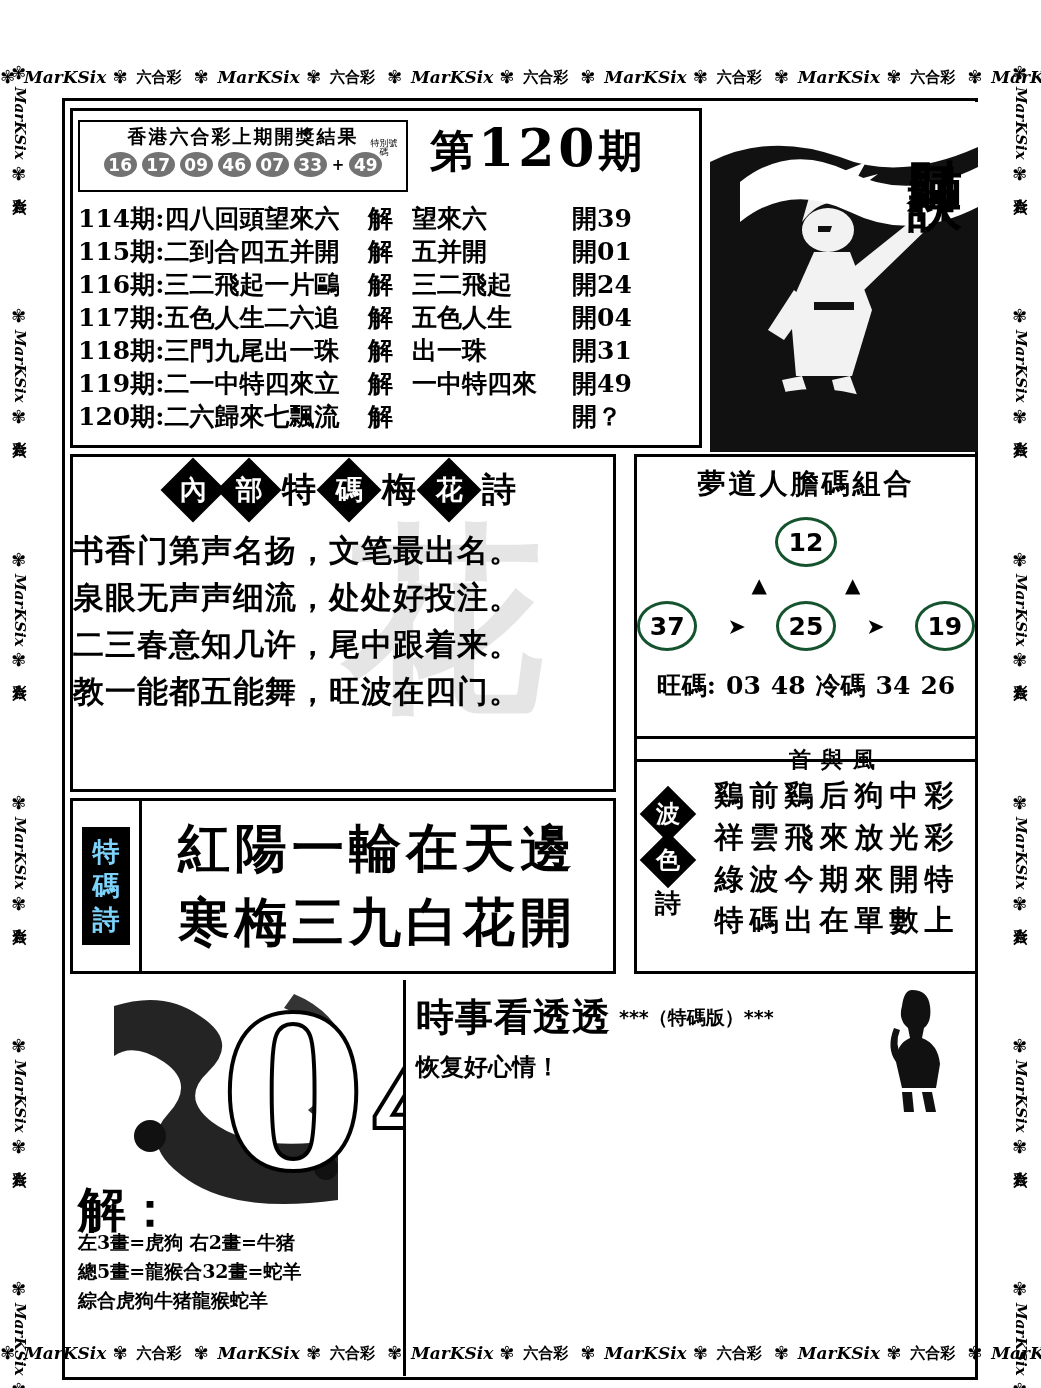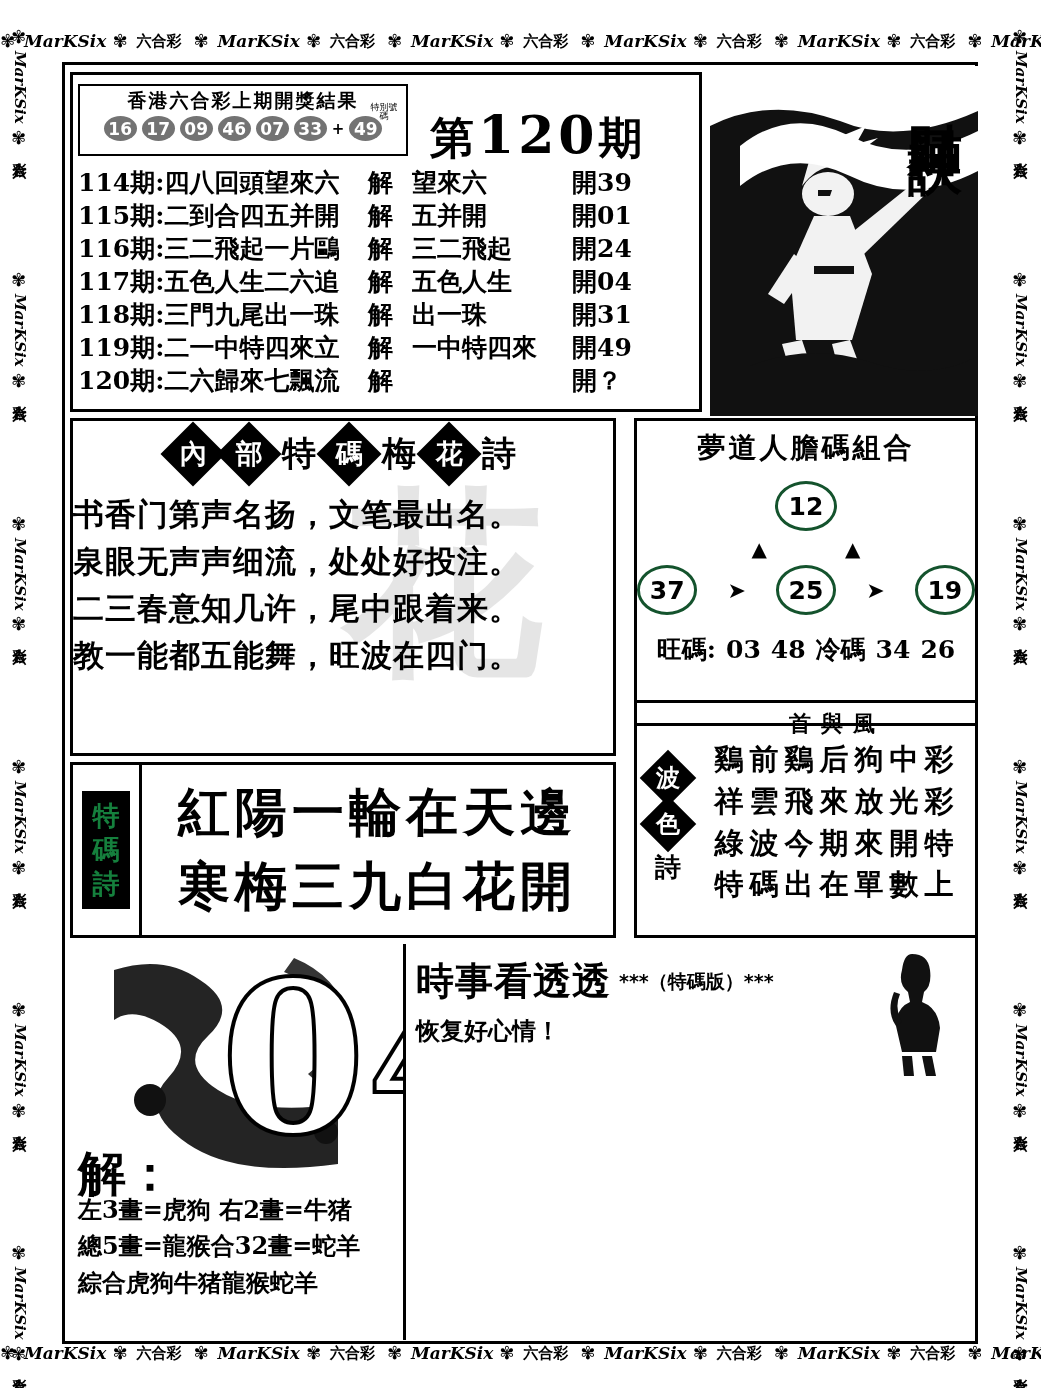--- a/index.html
+++ b/index.html
@@ -3,21 +3,21 @@
 <meta charset="utf-8">
 <style>
   html,body{margin:0;padding:0;}
   body{
     width:1041px;height:1388px;
     background:#fff;
     font-family:"DejaVu Sans","Liberation Sans",sans-serif;
     position:relative;
     overflow:hidden;
   }
-  .page{position:absolute;inset:0;}
+  .page{position:absolute;inset:0;margin-top:36px;}
 
   
   .band{position:absolute;display:flex;align-items:center;overflow:hidden;font-weight:bold;}
   .band-top{top:24px;left:0;width:1041px;height:34px;}
   .band-bottom{bottom:18px;left:0;width:1041px;height:34px;}
   .band .unit{display:flex;align-items:center;gap:6px;margin-right:12px;white-space:nowrap;}
   .band .txt{font-size:17px;font-style:italic;font-family:"DejaVu Serif","Liberation Serif",serif;}
   .band .cn{font-size:15px;}
   .flower{width:18px;height:18px;position:relative;flex:0 0 auto;}
   .flower::before{content:"✾";font-size:18px;line-height:18px;}
@@ -32,21 +32,21 @@
 
   
   .topleft{position:absolute;left:70px;top:72px;width:632px;height:340px;border:3px solid #000;box-sizing:border-box;background:#fff;}
   .lastbox{position:absolute;left:78px;top:84px;width:330px;height:72px;border:2px solid #000;background:#fff;box-sizing:border-box;}
   .lastbox .ttl{font-size:19px;font-weight:bold;text-align:center;letter-spacing:2px;padding:2px 0 1px;}
   .balls{display:flex;align-items:center;justify-content:center;gap:5px;padding-top:1px;position:relative;}
   .ball{width:33px;height:25px;border-radius:50%;background:#737373;color:#fff;font-size:17px;font-weight:bold;display:flex;align-items:center;justify-content:center;}
   .plus{font-size:15px;font-weight:bold;}
   .spec-label{position:absolute;right:6px;top:-12px;font-size:9px;line-height:9px;text-align:center;width:32px;}
 
-  .period{position:absolute;left:430px;top:104px;font-size:44px;font-weight:bold;letter-spacing:4px;font-family:"DejaVu Serif","Liberation Serif",serif;}
+  .period{position:absolute;left:430px;top:81px;font-size:44px;font-weight:bold;letter-spacing:4px;font-family:"DejaVu Serif","Liberation Serif",serif;}
   .period .num{font-size:52px;}
 
   .rows{position:absolute;left:78px;top:166px;width:610px;}
   .row{display:flex;align-items:baseline;font-size:25px;font-family:"DejaVu Serif","Liberation Serif",serif;font-weight:bold;line-height:1.32;}
   .row .c1{width:290px;}
   .row .c2{width:44px;}
   .row .c3{width:160px;}
   .row .c4{width:110px;}
 
   
@@ -60,21 +60,21 @@
   .dia{width:46px;height:46px;background:#000;transform:rotate(45deg);display:flex;align-items:center;justify-content:center;}
   .dia span{transform:rotate(-45deg);color:#fff;font-size:27px;font-weight:bold;font-family:"DejaVu Serif","Liberation Serif",serif;}
   .plainch{font-size:34px;font-weight:bold;font-family:"DejaVu Serif","Liberation Serif",serif;}
   .poemlines{padding:14px 16px 0 0;}
   .pline{font-size:31px;font-weight:bold;letter-spacing:1px;line-height:1.52;font-family:"DejaVu Serif","Liberation Serif",serif;}
   .watermark{position:absolute;left:270px;top:62px;font-size:200px;font-weight:bold;color:rgba(0,0,0,.10);font-family:"DejaVu Serif","Liberation Serif",serif;line-height:1;pointer-events:none;}
 
   
   .tmbox{position:absolute;left:70px;top:762px;width:546px;height:176px;border:3px solid #000;box-sizing:border-box;display:flex;}
   .tmlabel{width:66px;border-right:3px solid #000;display:flex;align-items:center;justify-content:center;}
-  .tmlabel .inner{background:#000;color:#15803d;width:48px;padding:8px 0;text-align:center;font-size:27px;font-weight:bold;line-height:1.25;font-family:"DejaVu Serif","Liberation Serif",serif;}
+  .tmlabel .inner{background:#000;color:#7dd3fc;width:48px;padding:8px 0;text-align:center;font-size:27px;font-weight:bold;line-height:1.25;font-family:"DejaVu Serif","Liberation Serif",serif;}
   .tmlines{flex:1;display:flex;flex-direction:column;justify-content:center;align-items:center;gap:4px;}
   .tmline{font-size:52px;font-weight:bold;letter-spacing:5px;font-family:"DejaVu Serif","Liberation Serif",serif;}
 
   
   .combo{position:absolute;left:634px;top:418px;width:344px;height:308px;border:3px solid #000;box-sizing:border-box;}
   .combo .ctitle{text-align:center;font-size:28px;font-weight:bold;padding-top:8px;letter-spacing:3px;font-family:"DejaVu Serif","Liberation Serif",serif;}
   .circ{width:56px;height:44px;border:3px solid #14532d;border-radius:50%;display:flex;align-items:center;justify-content:center;font-size:25px;font-weight:bold;}
   .combo .top{display:flex;justify-content:center;margin-top:14px;}
   .arrowsrow{display:flex;justify-content:center;gap:78px;margin-top:6px;font-size:20px;}
   .combo .bot{display:flex;justify-content:center;align-items:center;gap:30px;margin-top:4px;}
@@ -90,21 +90,21 @@
   .wlines{flex:1;padding-top:6px;}
   .wtop{text-align:center;font-size:22px;font-weight:bold;letter-spacing:10px;}
   .wline{font-size:29px;font-weight:bold;letter-spacing:6px;line-height:1.44;text-align:center;font-family:"DejaVu Serif","Liberation Serif",serif;}
 
   
   .bignum{position:absolute;left:70px;top:944px;width:336px;height:396px;border-right:3px solid #000;box-sizing:border-box;overflow:hidden;}
   .bignum .glyph{position:absolute;left:150px;top:10px;font-size:210px;font-weight:bold;line-height:1;font-family:"DejaVu Serif","Liberation Serif",serif;-webkit-text-stroke:4px #000;color:#fff;}
   .bignum .orn{position:absolute;left:24px;top:6px;}
   .jie{position:absolute;left:8px;top:198px;font-size:48px;font-weight:bold;font-family:"DejaVu Serif","Liberation Serif",serif;}
   .jielines{position:absolute;left:8px;top:248px;}
-  .jline{font-size:24px;font-weight:bold;line-height:1.52;font-family:"DejaVu Serif","Liberation Serif",serif;}
+  .jline{font-size:19px;font-weight:bold;line-height:1.52;font-family:"DejaVu Serif","Liberation Serif",serif;}
 
   
   .news{position:absolute;left:406px;top:944px;width:572px;height:396px;box-sizing:border-box;}
   .newshead{display:flex;align-items:center;gap:8px;padding:12px 0 0 10px;}
   .newshead .h1{font-size:38px;font-weight:bold;letter-spacing:1px;font-family:"DejaVu Serif","Liberation Serif",serif;}
   .newshead .h2{font-size:19px;font-weight:bold;}
   .nline1{font-size:24px;font-weight:bold;padding:8px 0 0 10px;}
   .nline2{font-size:23px;font-weight:bold;padding:4px 0 0 10px;}
   .nbody{font-size:21px;line-height:1.55;padding:14px 12px 0 10px;text-align:justify;font-family:"DejaVu Serif","Liberation Serif",serif;}
   .lady{position:absolute;right:26px;top:4px;}

